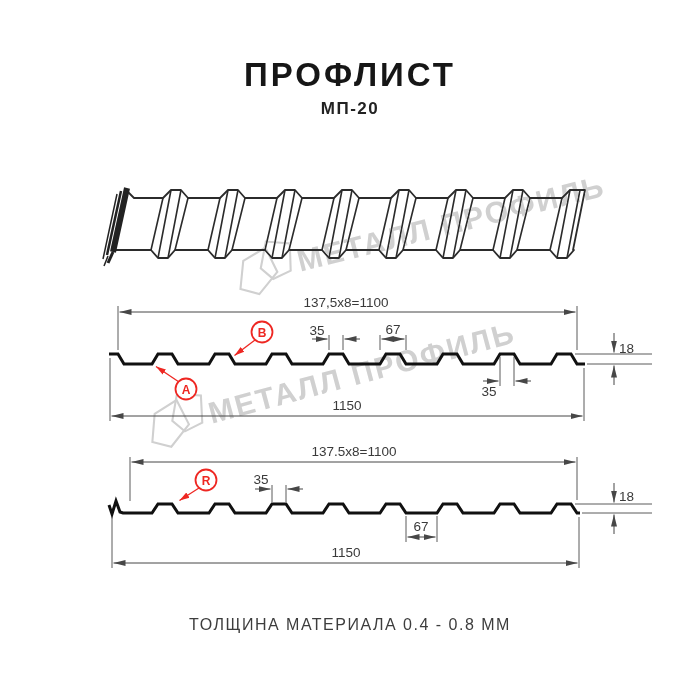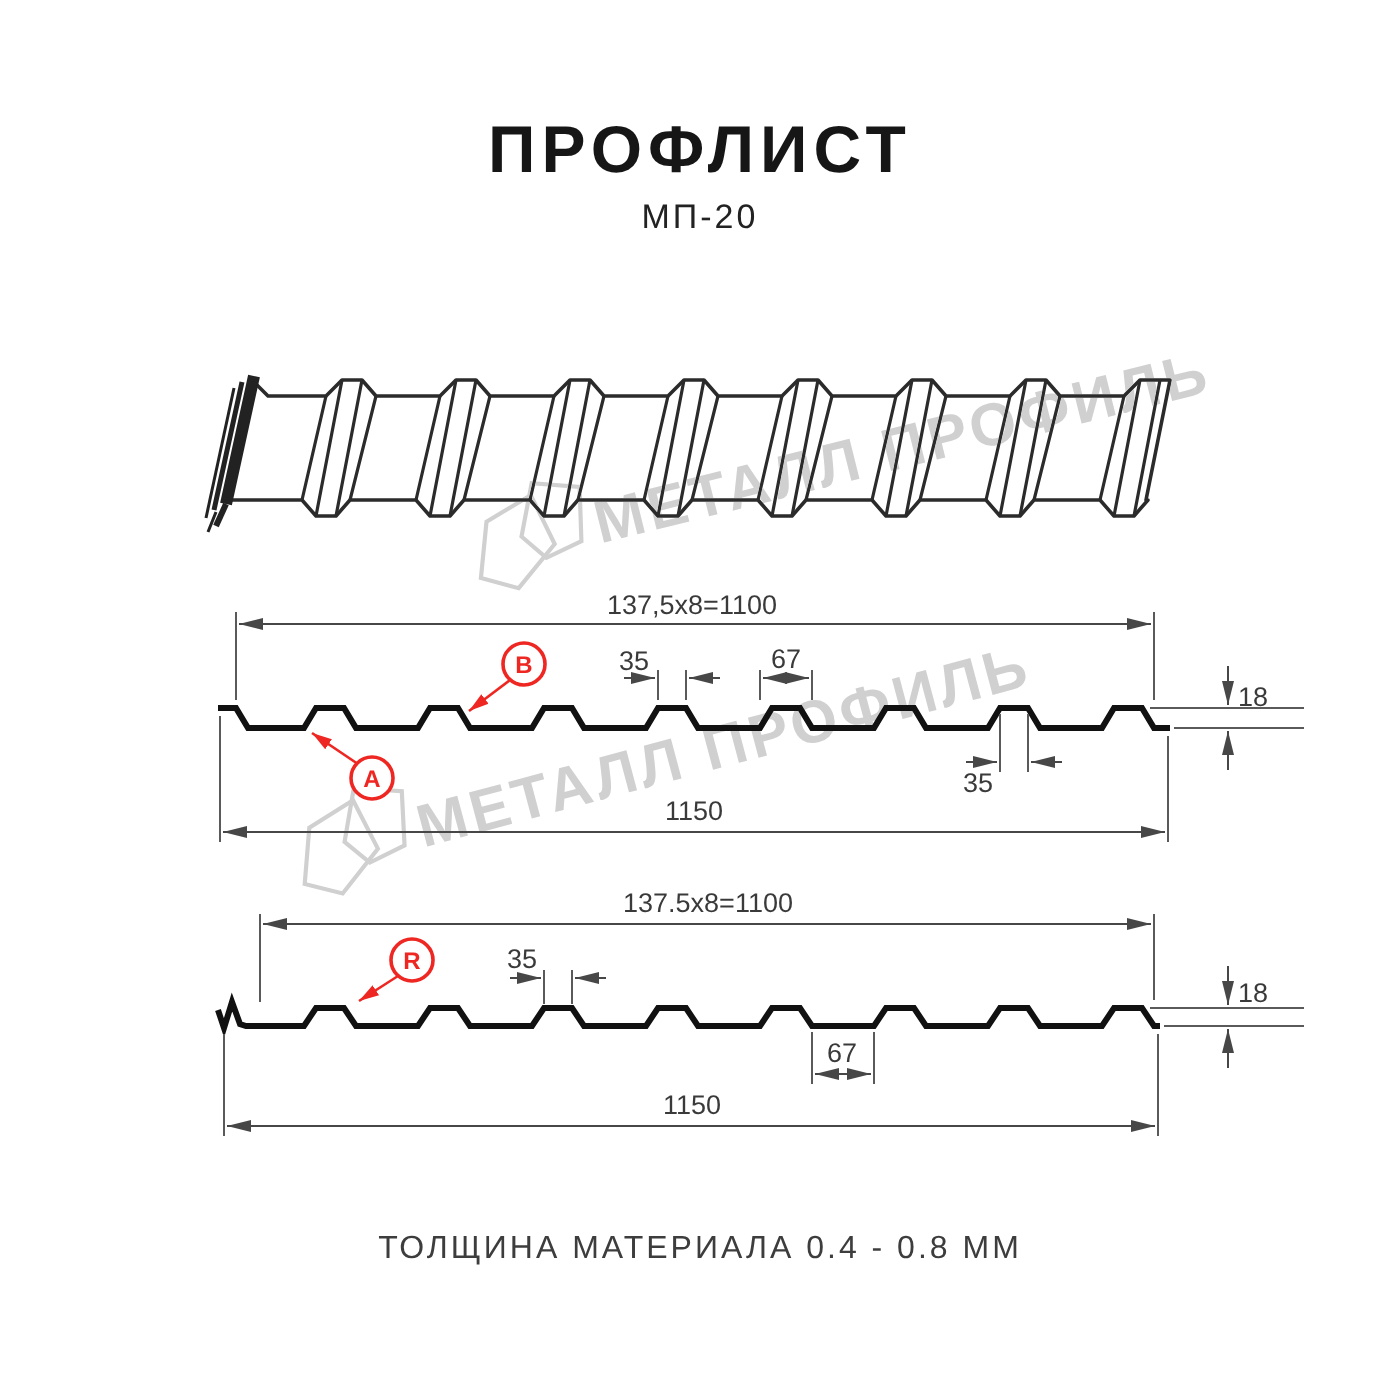--- a/index.html
+++ b/index.html
@@ -1,21 +1,21 @@
 <!DOCTYPE html>
 <html><head>
 <meta charset="utf-8">
 <style>
   html,body{margin:0;padding:0;background:#ffffff;}
   #page{position:relative;width:700px;height:700px;background:#ffffff;overflow:hidden;
         font-family:"Liberation Sans",sans-serif;}
   .title{position:absolute;top:56px;left:0;width:700px;text-align:center;
          font-size:33px;font-weight:bold;letter-spacing:3px;color:#161616;}
   .subtitle{position:absolute;top:99px;left:0;width:700px;text-align:center;
-            font-size:17px;font-weight:normal;letter-spacing:1.5px;color:#222222;}
+            font-size:17px;font-weight:bold;letter-spacing:1.5px;color:#222222;}
   .footer{position:absolute;top:616px;left:0;width:700px;text-align:center;
           font-size:16px;font-weight:normal;letter-spacing:1.5px;color:#3d3d3d;}
   svg{position:absolute;top:0;left:0;}
   .wm{mix-blend-mode:darken;}
   .wm text{font-size:30px;font-weight:bold;letter-spacing:2px;fill:#d0d0d0;}
   .wm path{stroke:#d0d0d0;stroke-width:2.2;fill:none;}
   .dimtxt{font-size:13.5px;fill:#3a3a3a;}
   .redtxt{font-size:12px;font-weight:bold;fill:#ee2722;}
   .profile{stroke:#111111;stroke-width:3;fill:none;stroke-linejoin:miter;}
   .dline{stroke:#474747;stroke-width:1;fill:none;}

